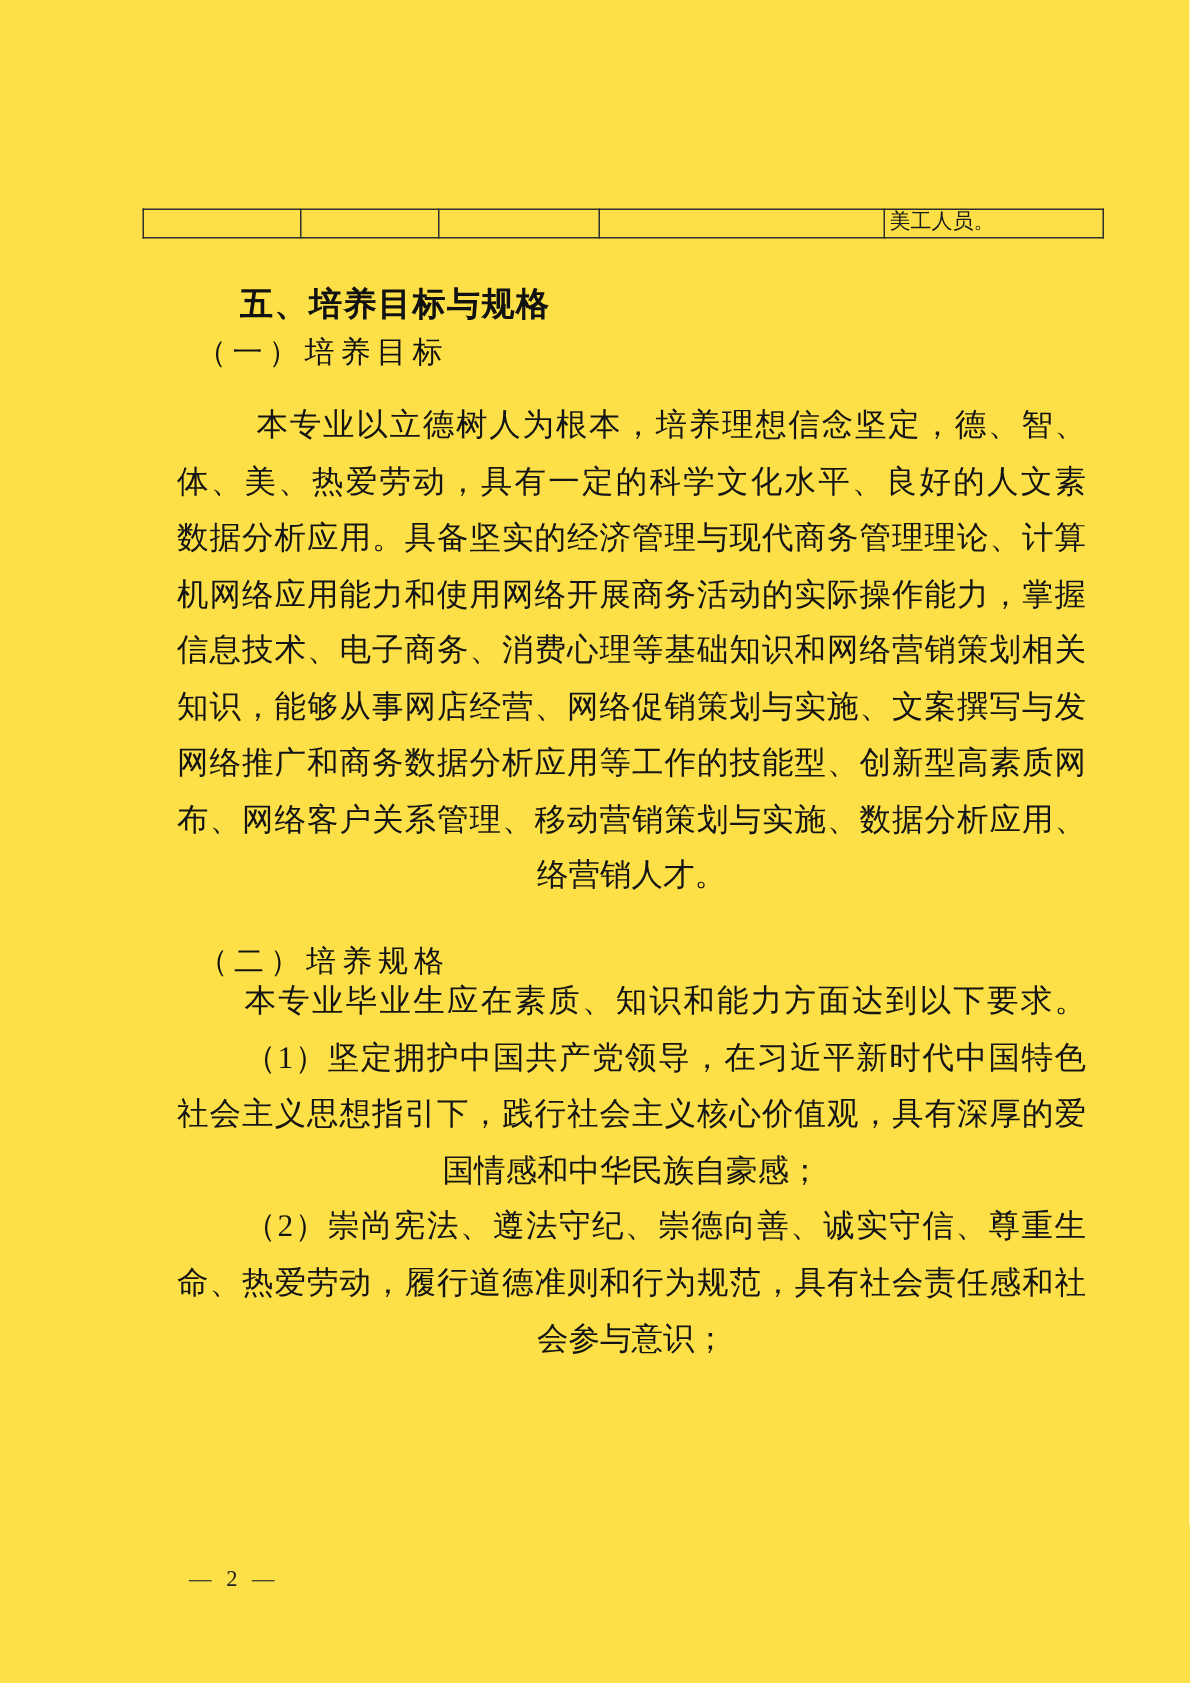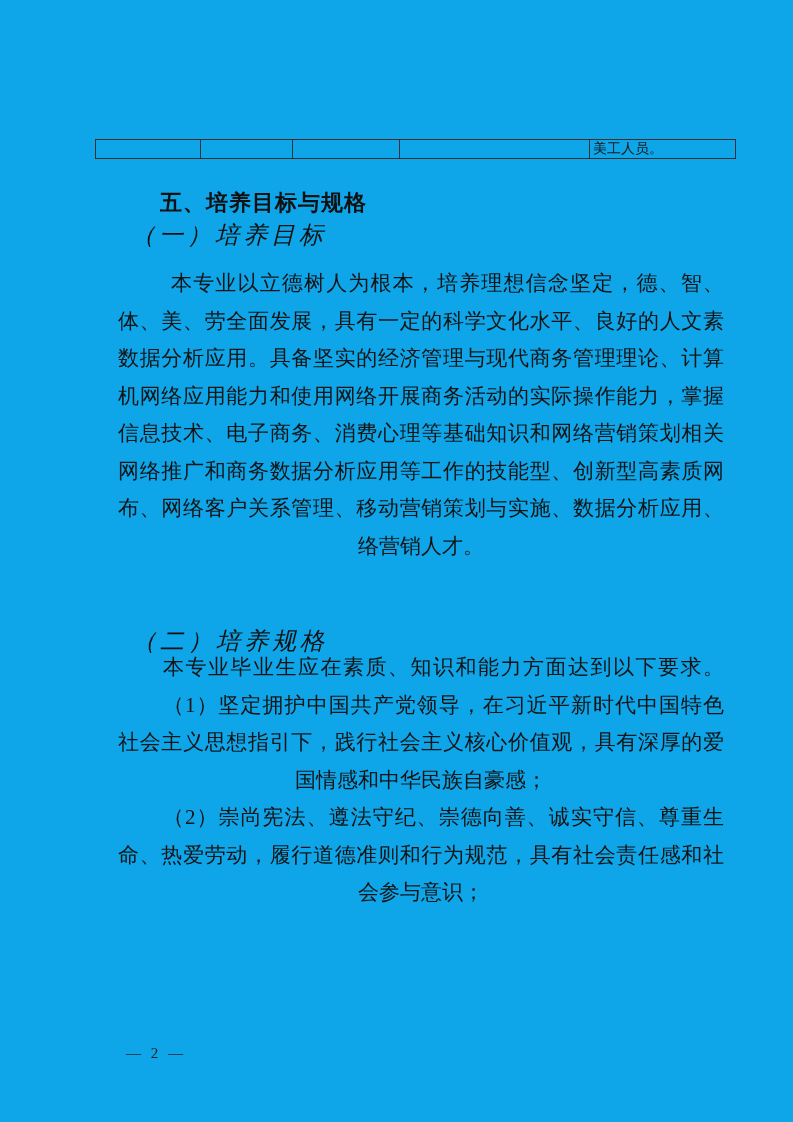--- a/index.html
+++ b/index.html
@@ -1,37 +1,37 @@
 <!DOCTYPE html>
 <html><head>
 <meta charset="utf-8">
 <style>
   html,body { margin:0; padding:0; background:#ffffff; }
   .page {
     position:relative; width:793px; height:1122px; margin:0 auto;
-    background:#0ea5e9; color:#1a1a1a; overflow:hidden;
+    background:#fde047; color:#1a1a1a; overflow:hidden;
     font-family:"Liberation Serif", serif;
   }
   
   .frag { position:absolute; left:95px; top:139px; border-collapse:collapse; table-layout:fixed; }
   .frag td {
     border:1px solid #2f2f2f; height:18px; padding:0 3px;
     font-size:14px; line-height:18px; vertical-align:middle;
     overflow:hidden; white-space:nowrap;
   }
   .c1{width:98px} .c2{width:85px} .c3{width:100px} .c4{width:183px} .c5{width:139px}
   
   .h1 {
     position:absolute; left:148px; top:189px;
     font-family:"Liberation Sans", sans-serif; font-weight:bold;
     font-size:22px; line-height:28px; letter-spacing:1px; color:#111;margin-left:12px;
   }
   .sub {
-    position:absolute; font-size:24px; line-height:30px;
-    letter-spacing:4px; color:#111; white-space:nowrap;font-style:italic;
+    position:absolute; font-size:20px; line-height:30px;
+    letter-spacing:4px; color:#111; white-space:nowrap;
   }
   .sub1 { left:131px; top:220px; }
   .sub2 { left:132px; top:626px; }
   
   .para { position:absolute; left:99px; width:606px; font-size:21px; color:#141414;margin-left:19px; }
   .goal { top:265px; }
   .spec { top:649px; }
   .ln   { height:37.5px; line-height:37.5px; white-space:nowrap; }
   .j    { text-align:justify; text-align-last:justify; white-space:normal; }
   .last { text-align:center; }
@@ -59,24 +59,25 @@
     </tr>
   </tbody>
     </table>
 
   <div class="h1">五、培养目标与规格</div>
 
   <div class="sub sub1">（一）培养目标</div>
 
   <div class="para goal">
     <div class="ln j ind1">本专业以立德树人为根本，培养理想信念坚定，德、智、</div>
-    <div class="ln j">体、美、劳全面发展，具有一定的科学文化水平、良好的人文素</div>
+    <div class="ln j">体、美、热爱劳动，具有一定的科学文化水平、良好的人文素</div>
     <div class="ln j">数据分析应用。具备坚实的经济管理与现代商务管理理论、计算</div>
     <div class="ln j">机网络应用能力和使用网络开展商务活动的实际操作能力，掌握</div>
     <div class="ln j">信息技术、电子商务、消费心理等基础知识和网络营销策划相关</div>
+    <div class="ln j">知识，能够从事网店经营、网络促销策划与实施、文案撰写与发</div>
     <div class="ln j">网络推广和商务数据分析应用等工作的技能型、创新型高素质网</div>
     <div class="ln j">布、网络客户关系管理、移动营销策划与实施、数据分析应用、</div>
     <div class="ln last">络营销人才。</div>
   </div>
 
   <div class="sub sub2">（二）培养规格</div>
 
   <div class="para spec">
     <div class="ln j ind2">本专业毕业生应在素质、知识和能力方面达到以下要求。</div>
     <div class="ln j ind2">（1）坚定拥护中国共产党领导，在习近平新时代中国特色</div>

